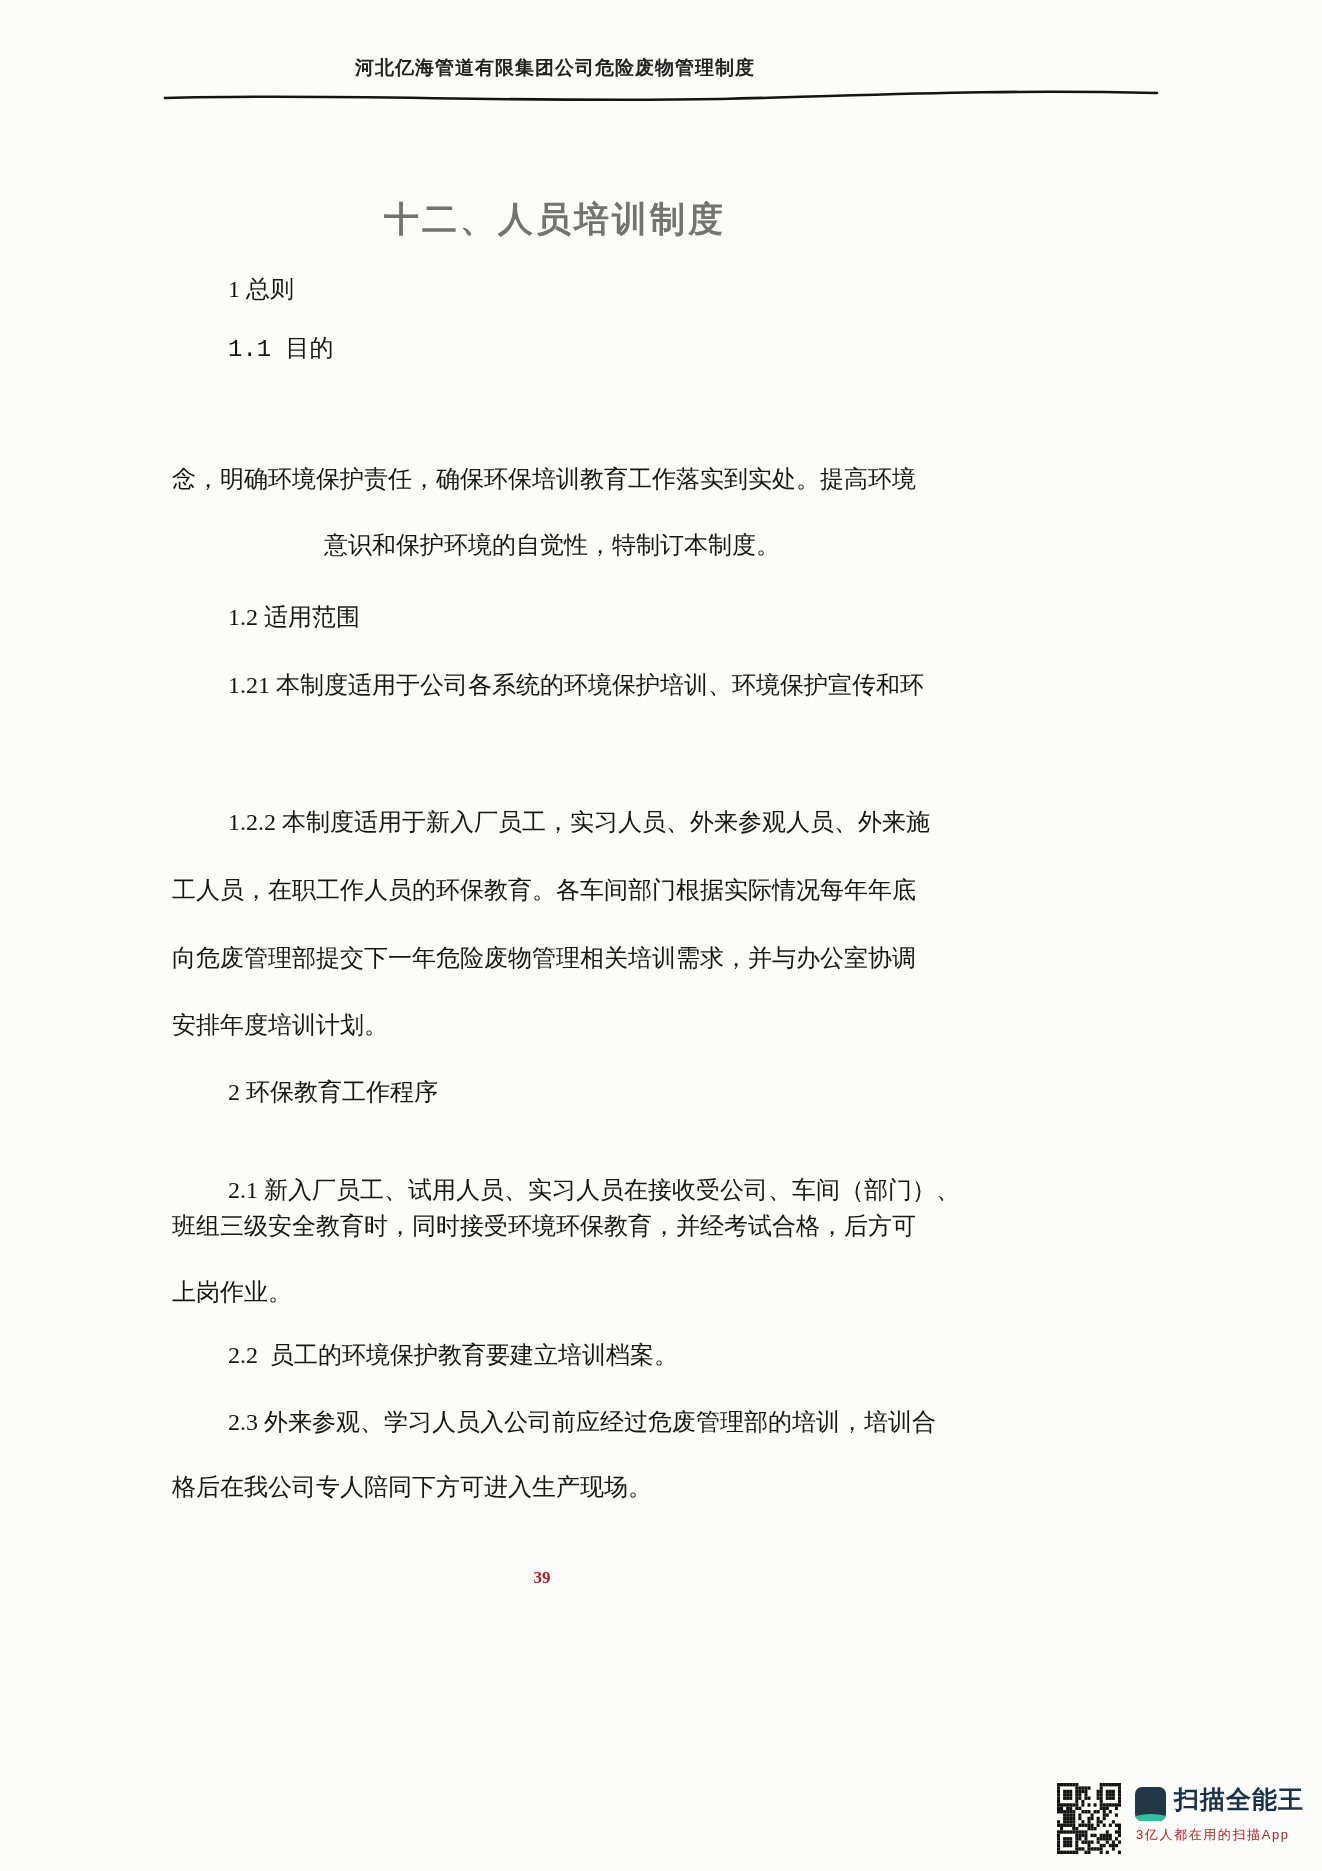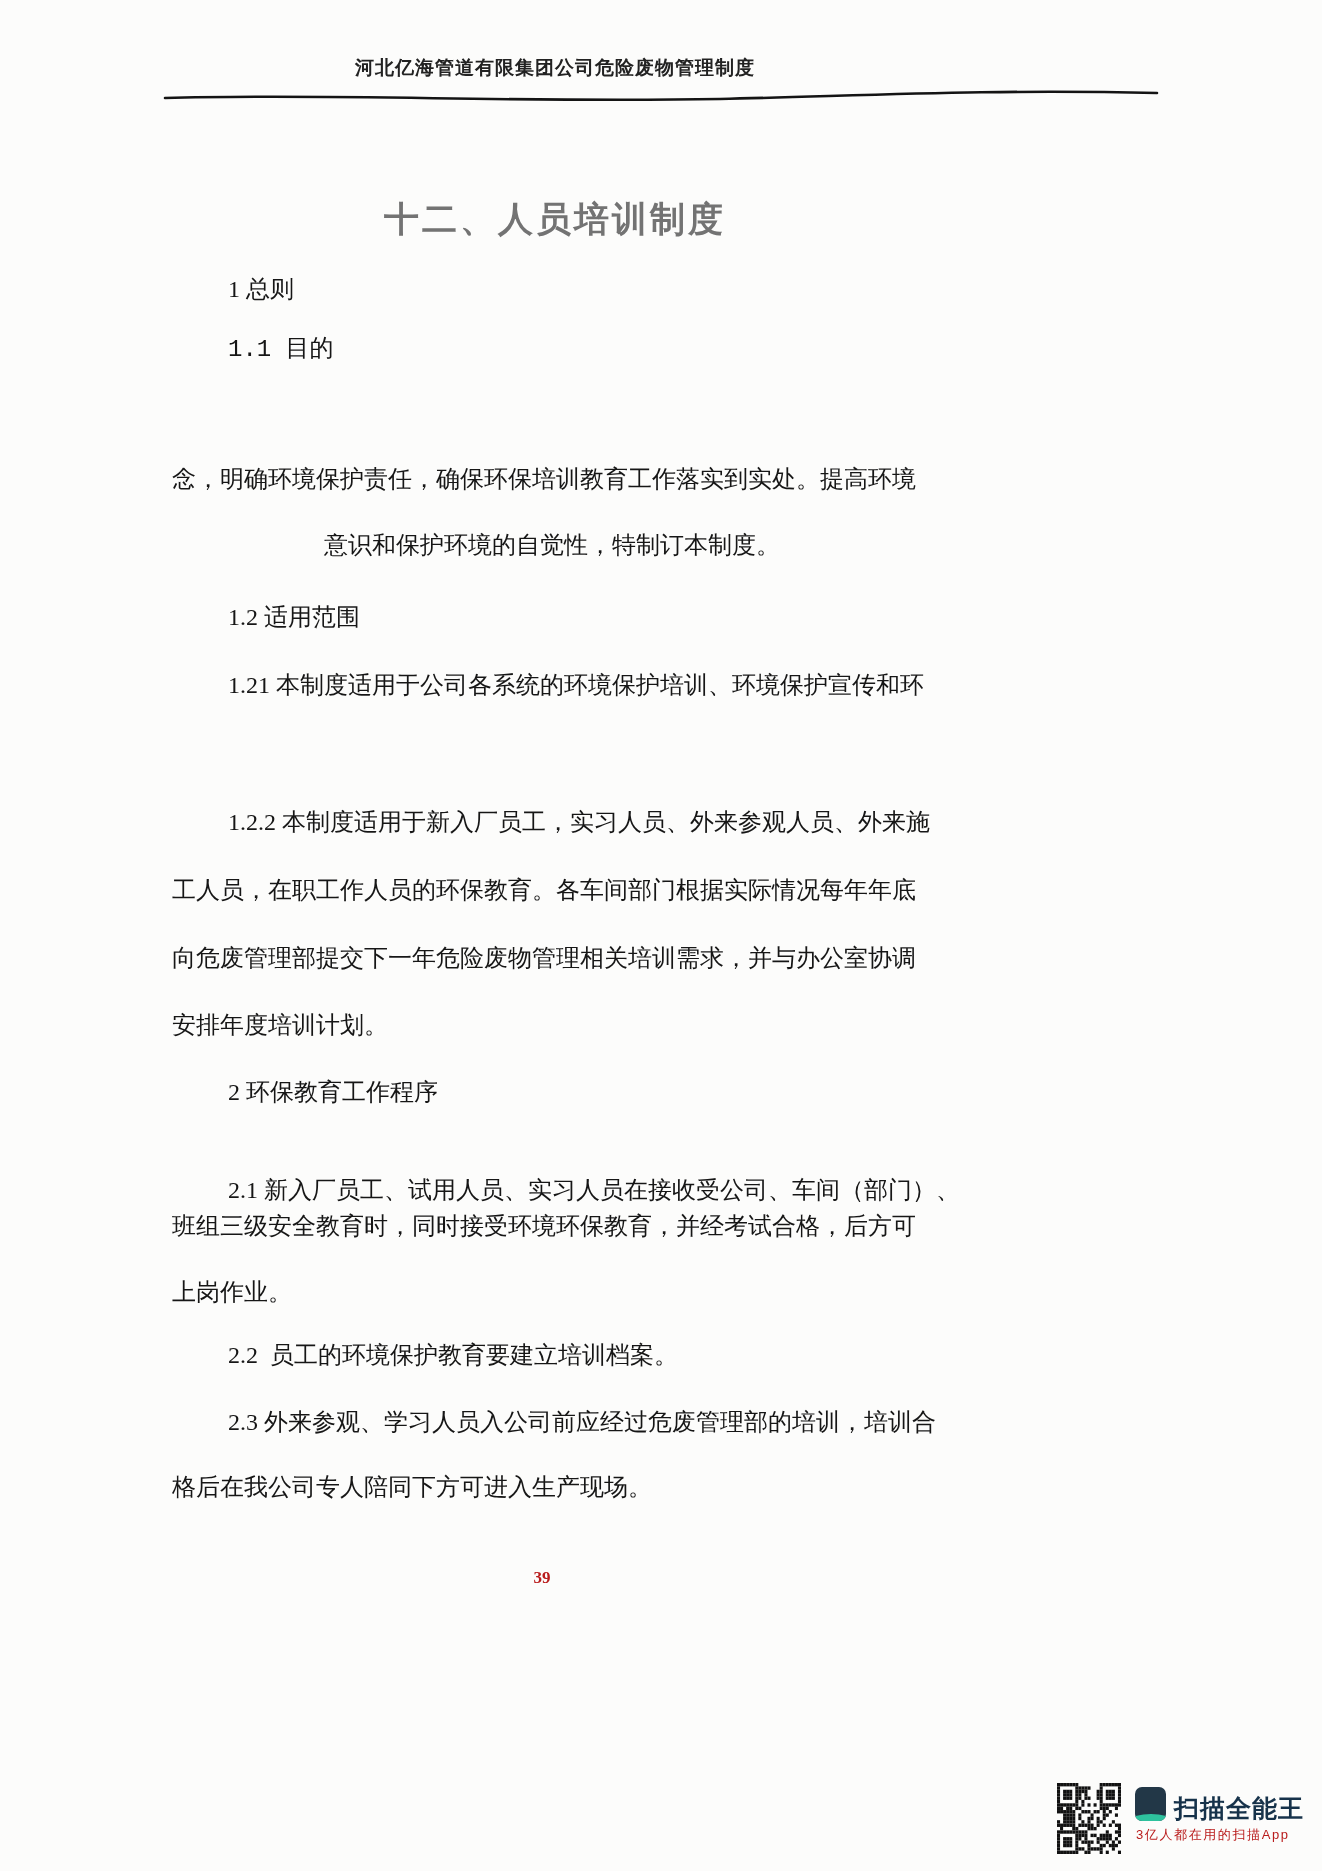--- a/index.html
+++ b/index.html
@@ -43,21 +43,21 @@
   .cs-logo .cs-text{
     position:absolute;left:0;top:2px;width:100%;text-align:center;
     color:#fff;font-family:"Liberation Sans",sans-serif;
     font-size:17px;font-weight:700;letter-spacing:0.5px;padding-left:40px;
   }
   .cs-logo .cs-swoosh{
     position:absolute;left:-4px;bottom:-5px;width:40px;height:12px;
     background:#2ec29e;border-radius:50% 50% 0 0;
   }
   .wm-name{
-    position:absolute;left:124px;top:16px;width:138px;
+    position:absolute;left:124px;top:7px;width:138px;
     font-family:"Liberation Sans",sans-serif;
     font-size:25px;font-weight:700;color:#16324a;
     letter-spacing:1px;white-space:pre;
   }
   .wm-tagline{
     position:absolute;left:86px;top:50px;width:176px;
     font-family:"Liberation Sans",sans-serif;
     font-size:13px;color:#85898d;letter-spacing:1.6px;white-space:pre;
   }
 </style>

